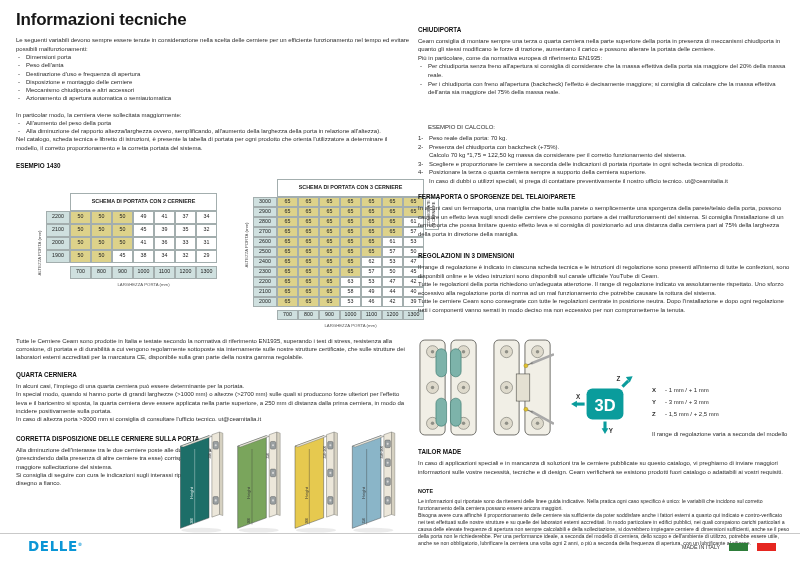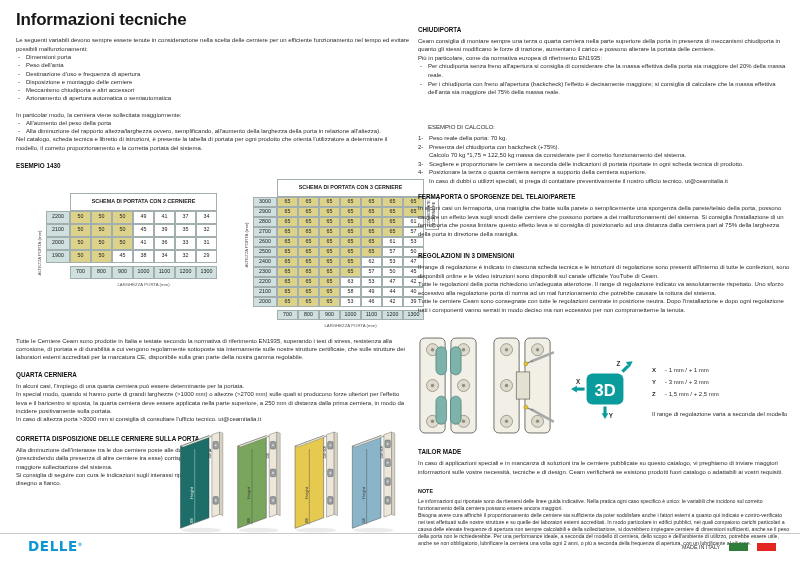--- a/index.html
+++ b/index.html
@@ -37,21 +37,21 @@
   
   .calc-head{font-size:6px;margin-left:10px;margin-bottom:3px;}
   .calc-row{display:flex;}
   .cnum{width:11px;flex:none;}
   .calc-sub{padding-left:11px;}
   
   .corretta-block{position:relative;height:88px;}
   .narrow{width:198px;}
   .doors-block{position:absolute;left:164px;top:-18px;width:232px;}
   
-  .ill-row{display:flex;align-items:center;margin-top:18px;height:106px;}
+  .ill-row{display:flex;align-items:flex-end;margin-top:18px;height:106px;}
   .hinge-ill{flex:none;}
   .ill-b{margin-left:12px;}
   .badge3d{flex:none;margin-left:16px;margin-top:12px;}
   .axes{margin-left:12px;margin-top:14px;}
   .axis-row{display:flex;gap:7px;font-size:6px;margin-bottom:3.5px;}
   .axis-letter{font-weight:bold;width:6px;}
   .range-note{margin-top:11px;font-size:6px;}
   
   .note-sec{font-size:5.2px;line-height:1.36;}
   .note-sec .sec{font-size:5.4px;}

